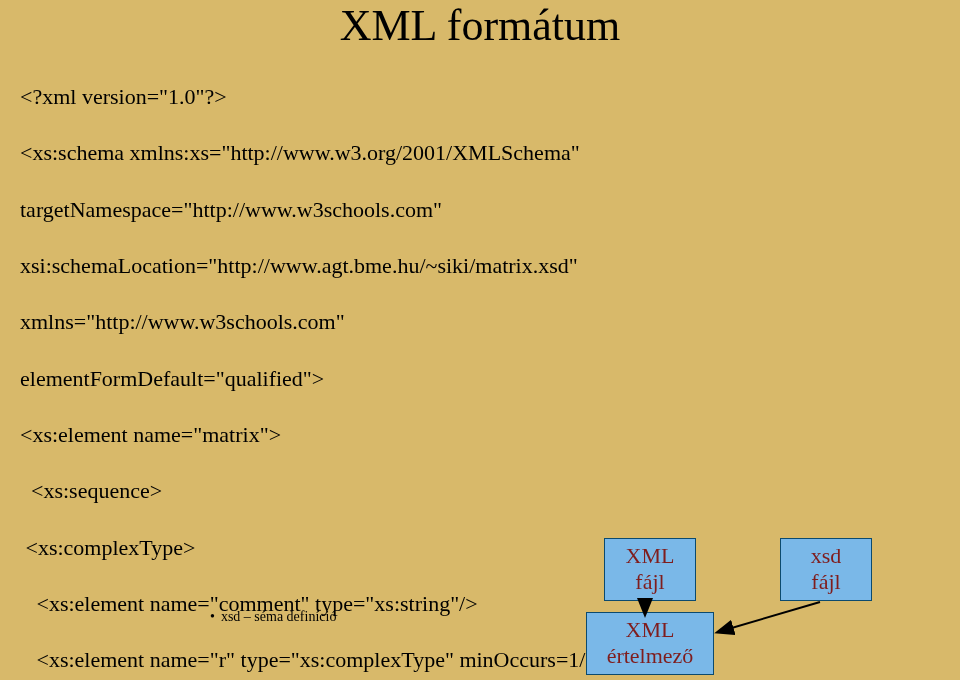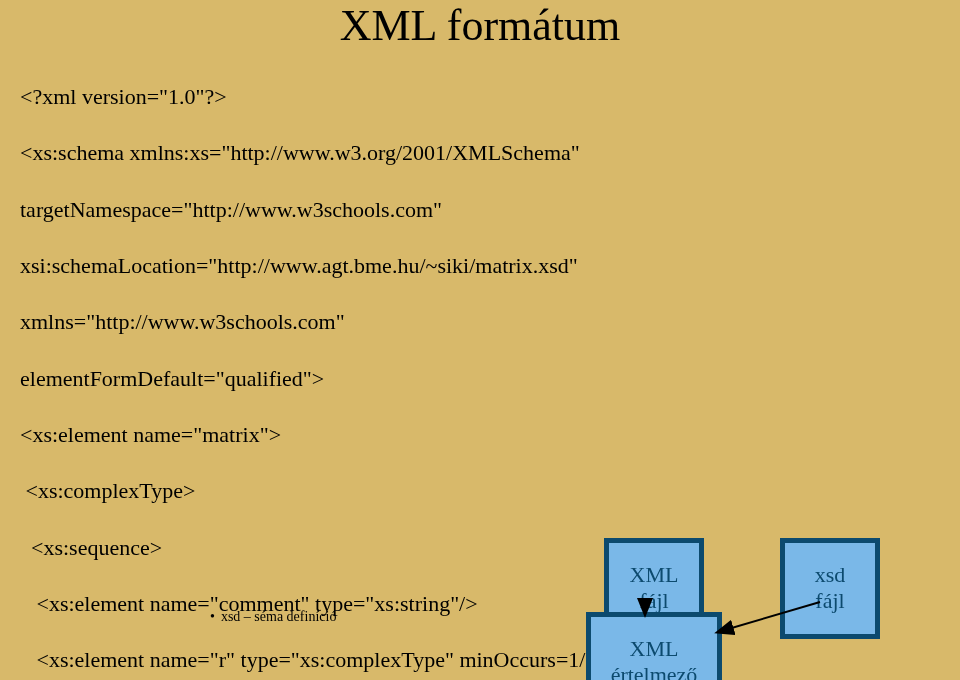--- a/index.html
+++ b/index.html
@@ -34,26 +34,26 @@
     color: #000;
     line-height: 1.3;
   }
   .bullets .row::before {
     content: "•";
     margin-right: 6px;
   }
   .box {
     position: absolute;
     background: #7ab8e8;
-    border: 5px solid #0c4a6e;
+    border: 1px solid #0c4a6e;
     text-align: center;
     font-size: 22px;
-    color: #0c4a6e;
+    color: #7f1d1d;
     line-height: 1.2;
-    padding: 19px 8px;
+    padding: 4px 8px;
   }
   .box1 { left: 604px; top: 538px; width: 74px; }
   .box2 { left: 780px; top: 538px; width: 74px; }
   .box3 { left: 586px; top: 612px; width: 110px; }
   svg.arrows {
     position: absolute;
     left: 0; top: 0;
     width: 960px; height: 680px;
     pointer-events: none;
   }
@@ -64,22 +64,22 @@
 <div class="title">XML formátum</div>
 
 <div class="code">
 <div>&lt;?xml version="1.0"?&gt;</div>
 <div>&lt;xs:schema xmlns:xs="http://www.w3.org/2001/XMLSchema"</div>
 <div>targetNamespace="http://www.w3schools.com"</div>
 <div>xsi:schemaLocation="http://www.agt.bme.hu/~siki/matrix.xsd"</div>
 <div>xmlns="http://www.w3schools.com"</div>
 <div>elementFormDefault="qualified"&gt;</div>
 <div>&lt;xs:element name="matrix"&gt;</div>
+<div>  &lt;xs:sequence&gt;</div>
 <div> &lt;xs:complexType&gt;</div>
-<div>  &lt;xs:sequence&gt;</div>
 <div>   &lt;xs:element name="comment" type="xs:string"/&gt;</div>
 <div>   &lt;xs:element name="r" type="xs:complexType" minOccurs=1/&gt;</div>
 
 
 
 
 
 </div>
 
 <div class="bullets">

